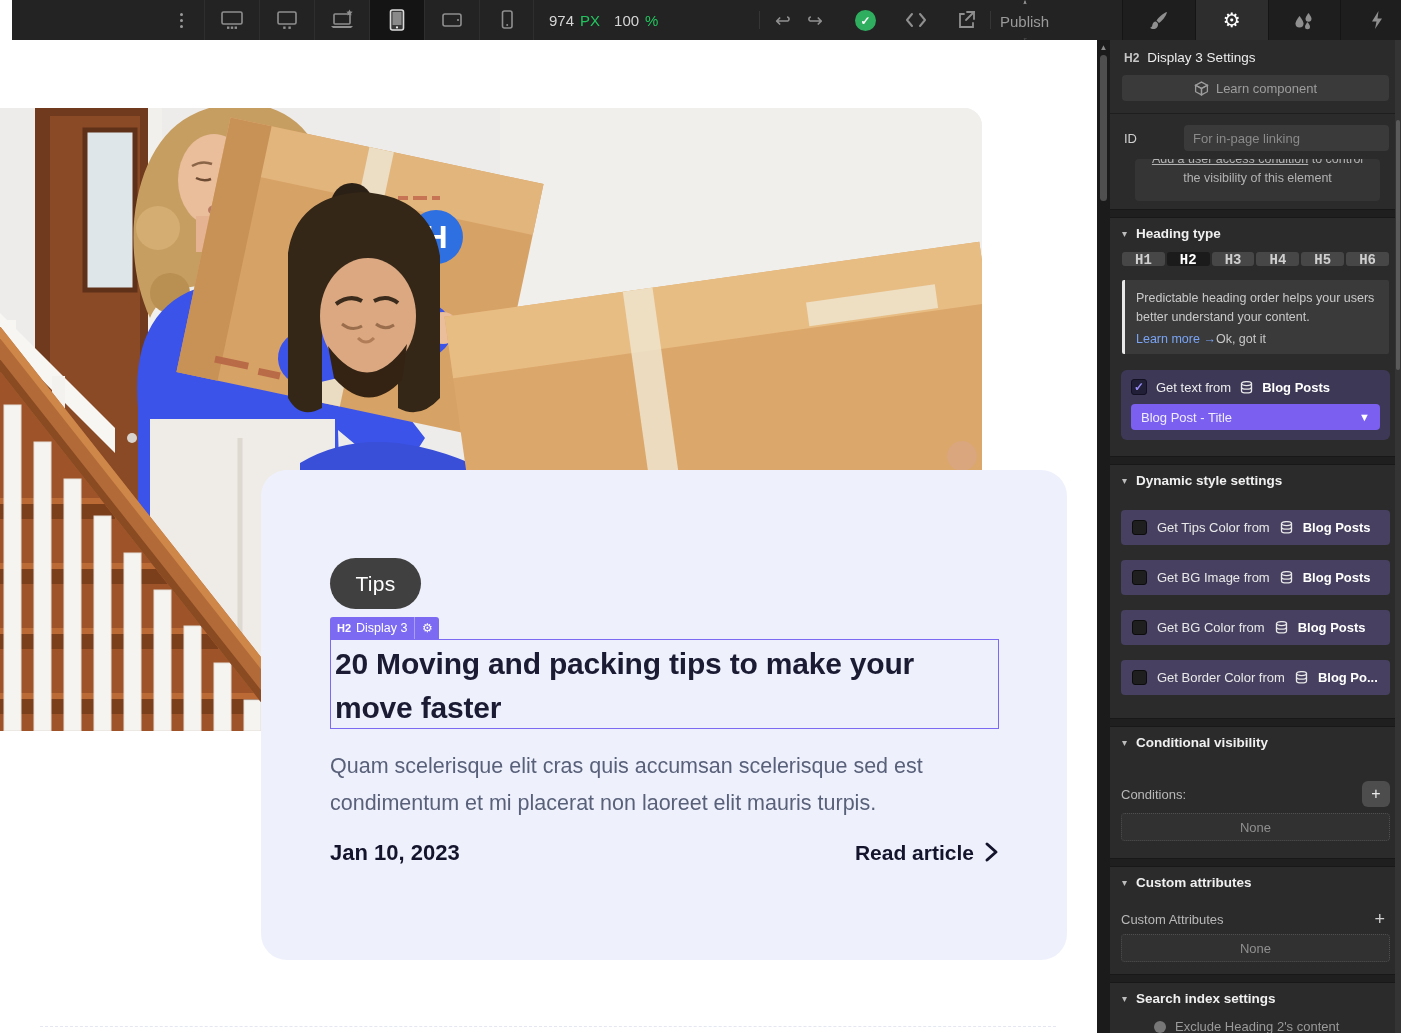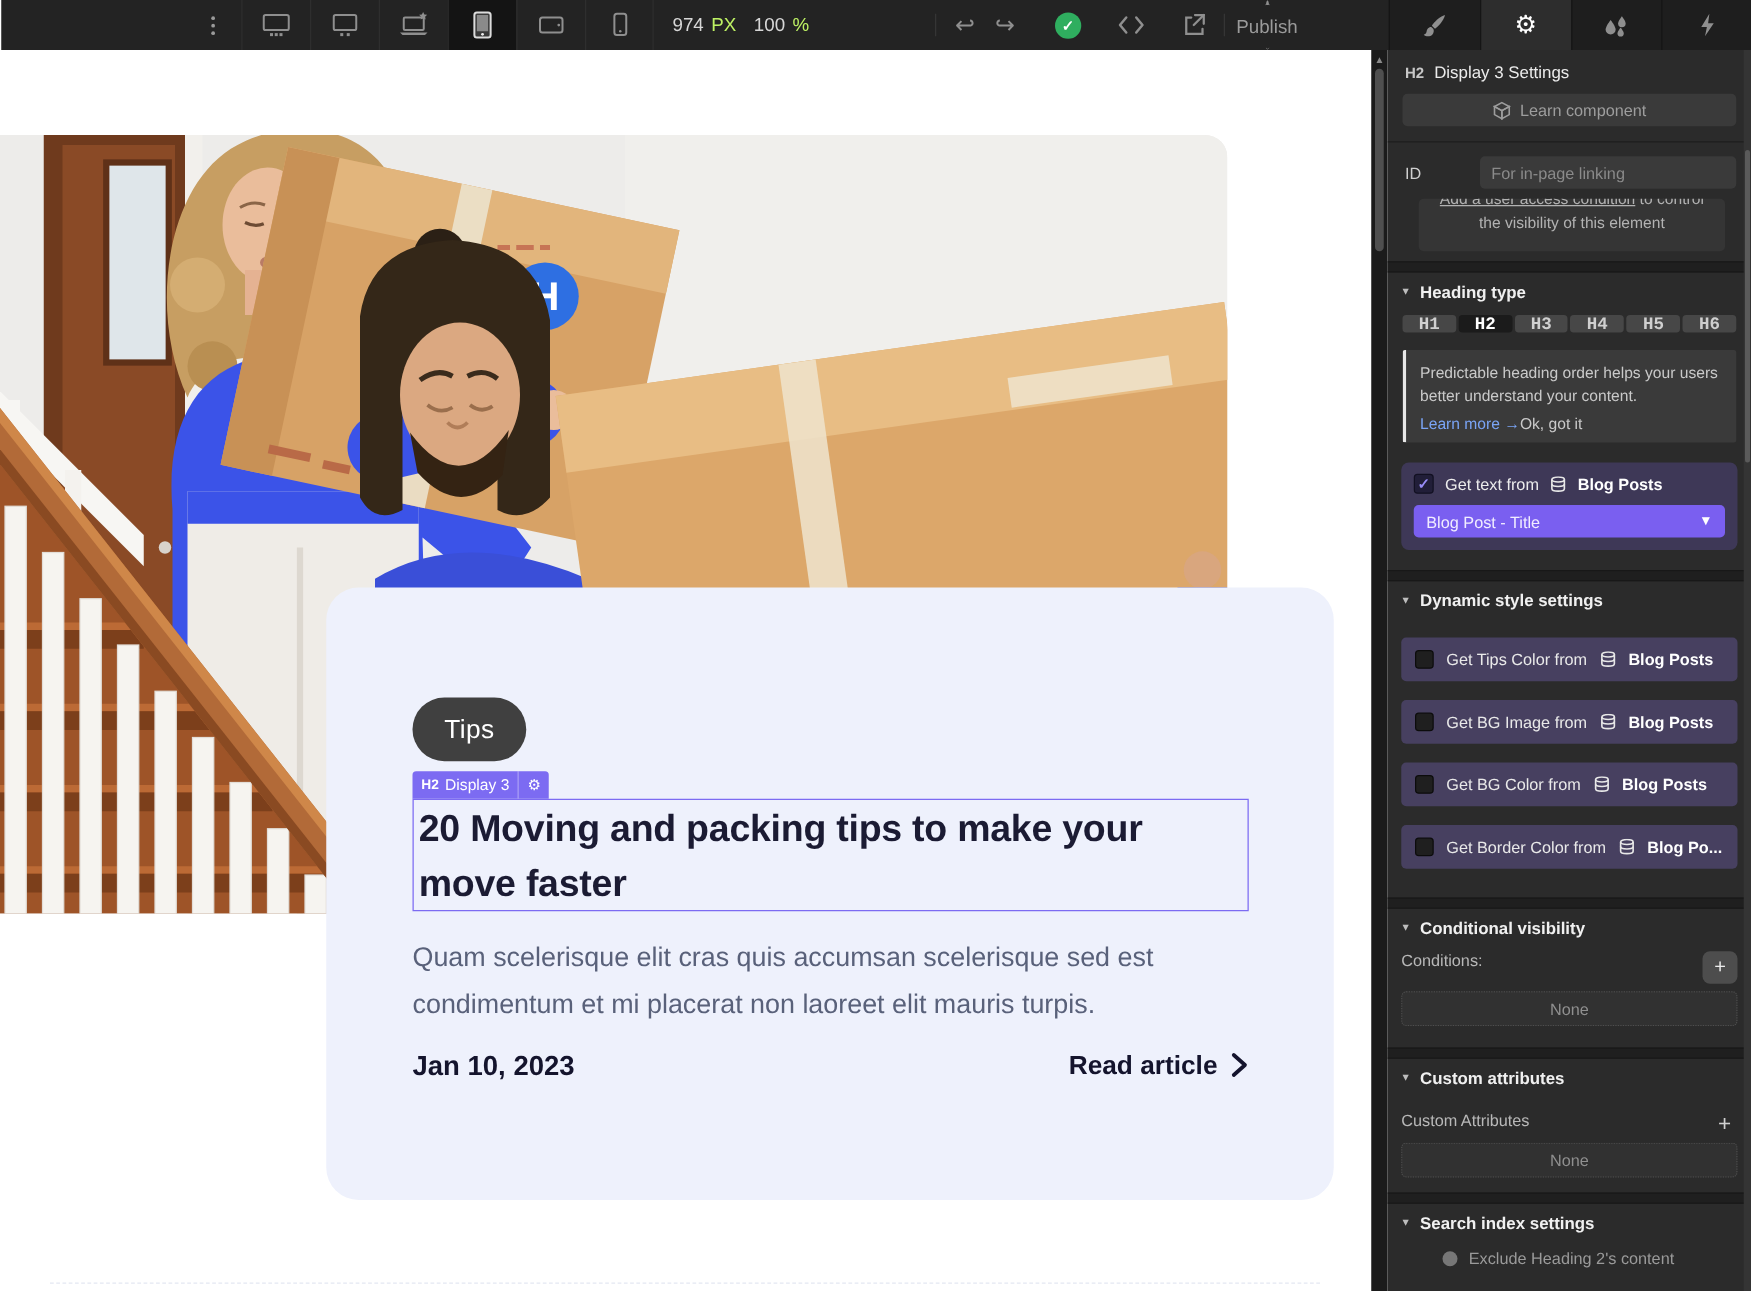--- a/index.html
+++ b/index.html
@@ -1,33 +1,33 @@
 <!DOCTYPE html>
 <html><head>
 <meta charset="utf-8">
 <style>
   * { box-sizing: border-box; margin: 0; padding: 0; }
   html,body { width:1401px; height:1033px; overflow:hidden; background:#fff;
     font-family:"Liberation Sans", sans-serif; }
   #app { position:relative; width:1401px; height:1033px; background:#fff; }
 
   
-  .topbar { position:absolute; left:1px; top:0; width:1128px; height:40px; background:#232323; z-index:30; }
+  .topbar { position:absolute; left:12px; top:0; width:1128px; height:40px; background:#232323; z-index:30; }
   .kebab { position:absolute; left:158px; top:0; width:22px; height:40px; display:flex; flex-direction:column;
     align-items:center; justify-content:center; gap:3px; cursor:pointer; }
   .kebab i { width:3px; height:3px; border-radius:50%; background:#9a9a9a; }
   .devices { position:absolute; left:192px; top:0; height:40px; display:flex; }
   .device-cell { width:55px; height:40px; display:flex; align-items:center; justify-content:center;
     border-left:1px solid #2e2e2e; }
   .device-cell:last-child { border-right:1px solid #2e2e2e; }
   .device-cell.selected { background:#141414; }
   .devices svg { display:block; }
   .dims { position:absolute; left:537px; top:0; height:40px; display:flex; align-items:center; gap:6px;
     font-size:15px; }
-  .dims .val { color:#d6d6d6; } .dims .unit { color:#bef264; }
+  .dims .val { color:#d6d6d6; } .dims .unit { color:#22c55e; }
   .tb-sep { position:absolute; top:11px; width:1px; height:18px; background:#353535; }
   .history { position:absolute; left:763px; top:0; height:40px; display:flex; align-items:center; gap:16px;
     color:#8f8f8f; font-size:19px; }
   .history span { cursor:pointer; line-height:1; }
   .sync { position:absolute; left:843px; top:10px; width:21px; height:21px; border-radius:50%;
     background:#2fae5f; color:#fff; font-size:12px; font-weight:bold; display:flex; align-items:center;
     justify-content:center; }
   .tb-icon-btn { position:absolute; top:0; height:40px; width:36px; display:flex; align-items:center;
     justify-content:center; cursor:pointer; }
   .publish { position:absolute; left:988px; top:0; height:40px; display:flex; align-items:center; gap:8px;
@@ -117,21 +117,21 @@
     cursor:pointer; }
   .cb-empty { width:15px; height:15px; background:#1f1f1f; border:1px solid #0c0c0c; border-radius:3px;
     cursor:pointer; flex:0 0 auto; }
   .src { font-weight:bold; color:#fff; }
   .dbicon { display:inline-block; }
   .dropdown { margin-top:9px; height:26px; background:#7a5ff0; border-radius:4px; display:flex;
     align-items:center; padding:0 10px; color:#f1edff; cursor:pointer; }
   .dropdown .caret { margin-left:auto; color:#fff; font-size:11px; }
   .dyn-row { margin:15px 11px 0; height:35px; background:#474060; border-radius:4px; display:flex;
     align-items:center; gap:10px; padding:0 11px; color:#e9e9e9; }
-  .kv-row { display:flex; align-items:flex-start; justify-content:space-between; margin:4px 11px 0;
+  .kv-row { display:flex; align-items:center; justify-content:space-between; margin:24px 11px 0;
     color:#b8b8b8; }
   .plus-btn { width:28px; height:26px; background:#4d4d4d; border-radius:6px; color:#ececec; font-size:16px;
     display:flex; align-items:center; justify-content:center; cursor:pointer; }
   .plus-glyph { color:#d0d0d0; font-size:18px; cursor:pointer; padding:0 5px; }
   .none-box { margin:6px 11px 0; height:28px; background:#313131; border:1px dotted #4f4f4f; border-radius:4px;
     display:flex; align-items:center; justify-content:center; color:#8f8f8f; }
   .search-row { display:flex; align-items:center; gap:9px; margin:6px 11px 0 44px; color:#9a9a9a; }
   .toggle-dot { width:12px; height:12px; border-radius:50%; background:#777; flex:0 0 auto; cursor:pointer; }
   .mt12 { margin-top:12px; } .mt17 { margin-top:17px; } .mt23 { margin-top:23px; } .mt4 { margin-top:4px; }
 </style>

